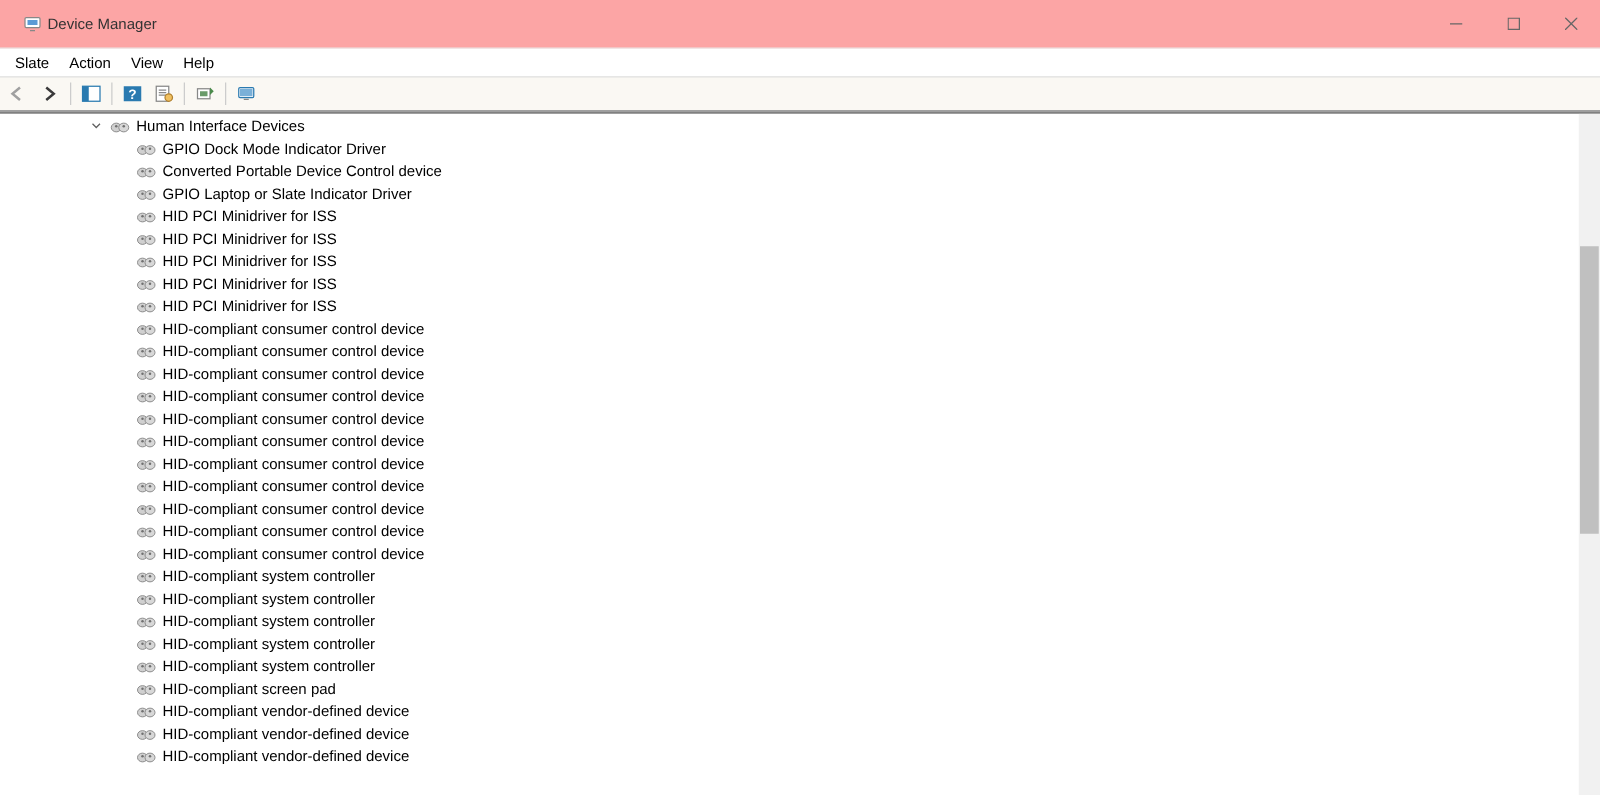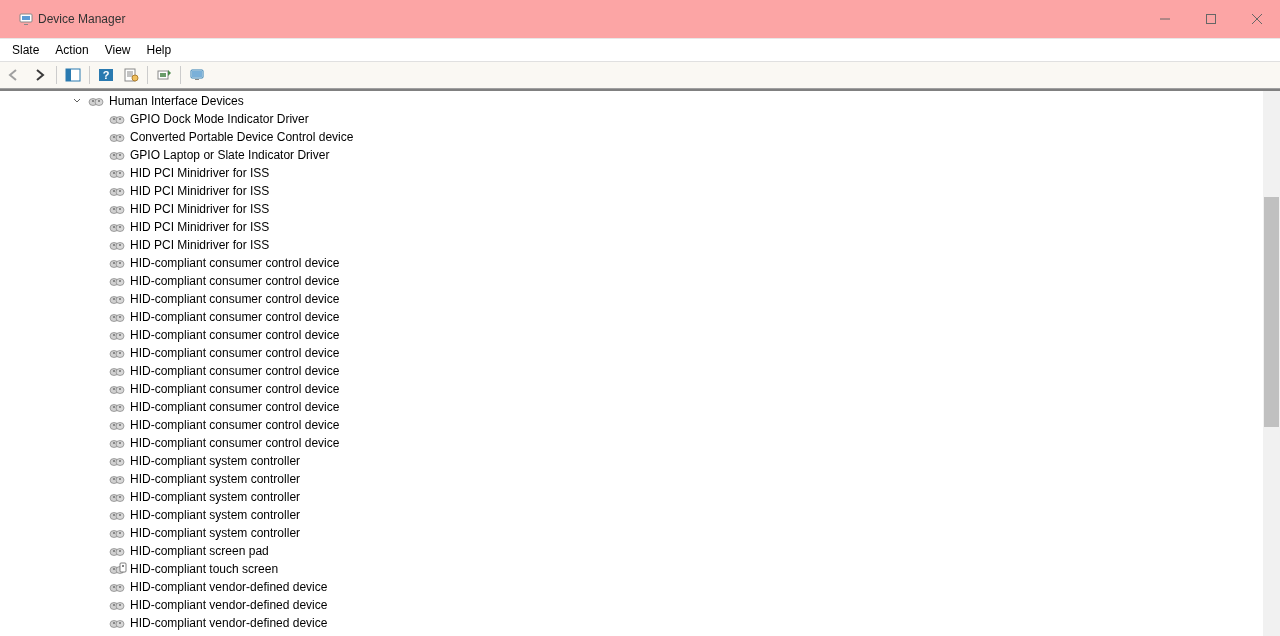--- a/index.html
+++ b/index.html
@@ -363,30 +363,20 @@
             <circle cx="5" cy="8" r="1" fill="#707070"></circle>
             <circle cx="11" cy="8" r="1" fill="#707070"></circle>
           </svg></span>
         <span>HID-compliant screen pad</span>
       </div>
       <div class="device-row">
         <span class="dev-icon"><svg viewBox="0 0 18 16">
             <ellipse cx="5" cy="9" rx="4" ry="3.5" fill="#d0d0d0" stroke="#808080" stroke-width="0.7"></ellipse>
             <ellipse cx="11" cy="9" rx="4" ry="3.5" fill="#d8d8d8" stroke="#808080" stroke-width="0.7"></ellipse>
             <circle cx="5" cy="8" r="1" fill="#707070"></circle>
-            <rect x="11" y="2" width="6" height="9" rx="1" fill="#fff" stroke="#606060" stroke-width="0.8"></rect>
-            <path d="M13 4l2 2M15 4l-2 2" stroke="#606060" stroke-width="0.8"></path>
-          </svg></span>
-        <span>HID-compliant touch screen</span>
-      </div>
-      <div class="device-row">
-        <span class="dev-icon"><svg viewBox="0 0 18 16">
-            <ellipse cx="5" cy="9" rx="4" ry="3.5" fill="#d0d0d0" stroke="#808080" stroke-width="0.7"></ellipse>
-            <ellipse cx="11" cy="9" rx="4" ry="3.5" fill="#d8d8d8" stroke="#808080" stroke-width="0.7"></ellipse>
-            <circle cx="5" cy="8" r="1" fill="#707070"></circle>
             <circle cx="11" cy="8" r="1" fill="#707070"></circle>
           </svg></span>
         <span>HID-compliant vendor-defined device</span>
       </div>
       <div class="device-row">
         <span class="dev-icon"><svg viewBox="0 0 18 16">
             <ellipse cx="5" cy="9" rx="4" ry="3.5" fill="#d0d0d0" stroke="#808080" stroke-width="0.7"></ellipse>
             <ellipse cx="11" cy="9" rx="4" ry="3.5" fill="#d8d8d8" stroke="#808080" stroke-width="0.7"></ellipse>
             <circle cx="5" cy="8" r="1" fill="#707070"></circle>
             <circle cx="11" cy="8" r="1" fill="#707070"></circle>

